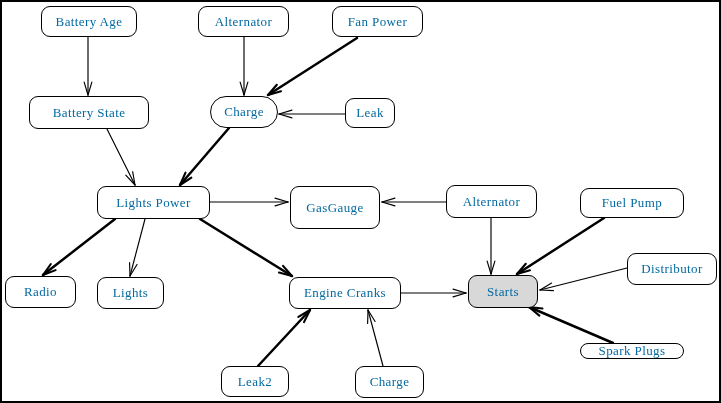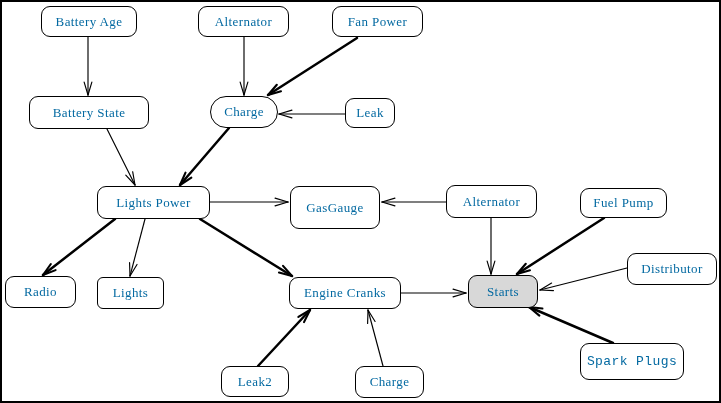--- a/index.html
+++ b/index.html
@@ -144,39 +144,39 @@
       </div>
       <div class="node" style="left: 95px; top: 184px; width: 113px; height: 33px; background: rgb(255, 255, 255);">
         <span>Lights Power</span>
       </div>
       <div class="node" style="left: 288px; top: 184px; width: 90px; height: 43px; background: rgb(255, 255, 255); font-family: Liberation Serif, serif;">
         <span>GasGauge</span>
       </div>
       <div class="node" style="left: 444px; top: 183px; width: 91px; height: 33px; background: rgb(255, 255, 255);">
         <span>Alternator</span>
       </div>
-      <div class="node" style="left: 578px; top: 186px; width: 87px; height: 30px; background: rgb(255, 255, 255);">
+      <div class="node" style="left: 578px; top: 186px; width: 104px; height: 30px; background: rgb(255, 255, 255);">
         <span>Fuel Pump</span>
       </div>
       <div class="node" style="left: 3px; top: 274px; width: 71px; height: 32px; background: rgb(255, 255, 255);">
         <span>Radio</span>
       </div>
-      <div class="node" style="left: 95px; top: 275px; width: 67px; height: 32px; background: rgb(255, 255, 255); border-radius: 6px;">
+      <div class="node" style="left: 95px; top: 275px; width: 67px; height: 32px; background: rgb(255, 255, 255);">
         <span>Lights</span>
       </div>
       <div class="node" style="left: 287px; top: 275px; width: 112px; height: 32px; background: rgb(255, 255, 255); text-align: center;">
         <span>Engine Cranks</span>
       </div>
       <div class="node" style="left: 466px; top: 273px; width: 70px; height: 33px; background: rgb(216, 216, 216);">
         <span>Starts</span>
       </div>
       <div class="node" style="left: 625px; top: 251px; width: 90px; height: 32px; background: rgb(255, 255, 255); text-align: right;">
         <span>Distributor</span>
       </div>
-      <div class="node" style="left: 578px; top: 341px; width: 104px; height: 37px; background: rgb(255, 255, 255); font-family: Liberation Mono, monospace;">
+      <div class="node" style="left: 578px; top: 341px; width: 104px; height: 16px; background: rgb(255, 255, 255);">
         <span>Spark Plugs</span>
       </div>
       <div class="node" style="left: 219px; top: 364px; width: 68px; height: 31px; background: rgb(255, 255, 255);">
         <span>Leak2</span>
       </div>
       <div class="node" style="left: 353px; top: 364px; width: 69px; height: 32px; background: rgb(255, 255, 255);">
         <span>Charge</span>
       </div>
     </div>
 </div>

